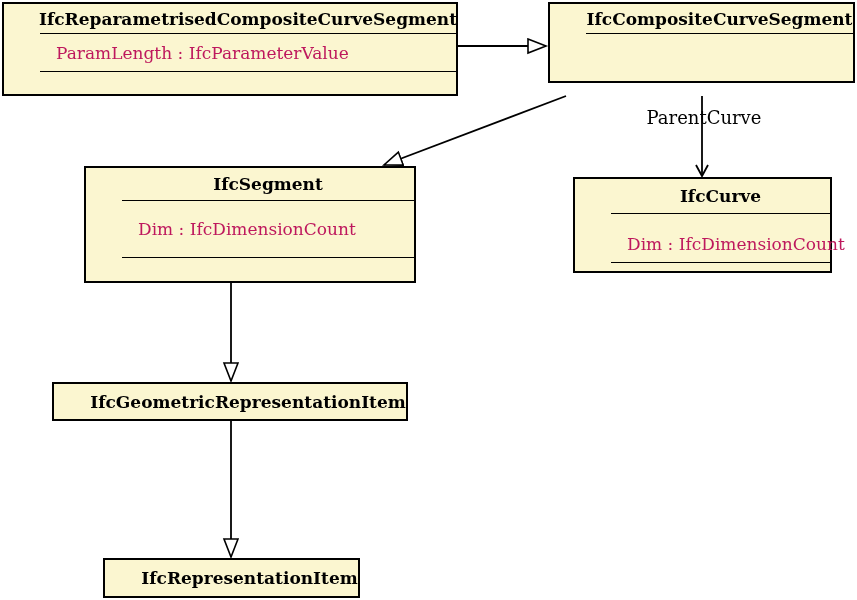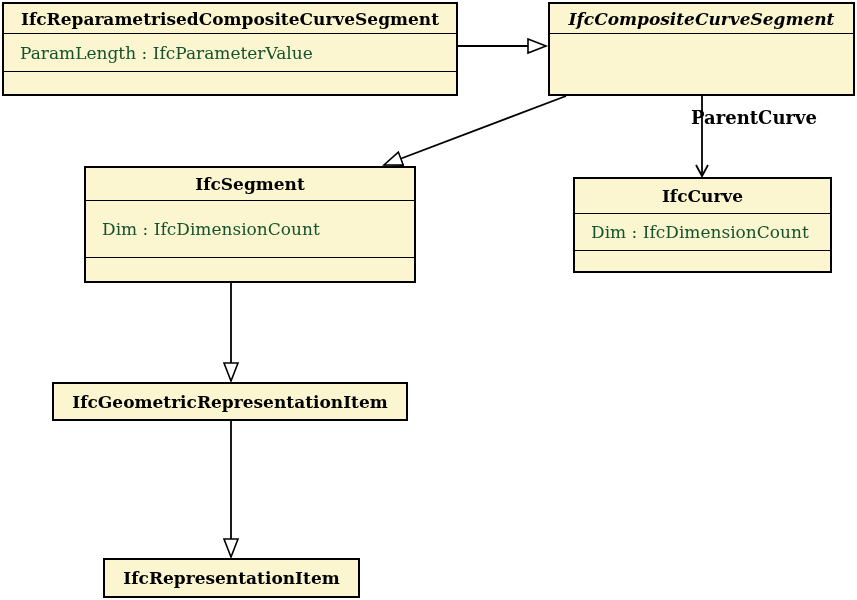--- a/index.html
+++ b/index.html
@@ -21,81 +21,81 @@
     width: 857px; height: 600px;
     pointer-events: none;
   }
   .class-box {
     position: absolute;
     background: #FBF6D0;
     border: 2px solid #000000;
     box-sizing: border-box;
     display: flex;
     flex-direction: column;
+    padding-left: 36px;
   }
   .box-title {
     display: flex;
     align-items: center;
     justify-content: center;
     font-weight: bold;
     font-size: 17px;
     color: #000000;
     border-bottom: 1.5px solid #000000;
     flex: 0 0 auto;
     white-space: nowrap;
   }
   .box-title.no-sep { border-bottom: none; }
   .box-attrs {
     display: flex;
     flex-direction: column;
     justify-content: center;
     font-size: 17px;
-    color: #14532d;
+    color: #be185d;
     border-bottom: 1.5px solid #000000;
     padding-left: 16px;
     flex: 0 0 auto;
     white-space: nowrap;
   }
   .attr-line { line-height: 26px; }
   .box-empty { flex: 1 1 auto; }
 
   
   .box-reparam { left: 2px;   top: 2px;   width: 456px; height: 94px; }
   .box-reparam .box-title { height: 29px; }
   .box-reparam .box-attrs { height: 37px; }
 
-  .box-ccs     { left: 548px; top: 2px;   width: 307px; height: 94px; font-style: italic; }
+  .box-ccs     { left: 548px; top: 2px;   width: 307px; height: 81px; }
   .box-ccs .box-title { height: 29px; }
   .box-ccs .box-attrs { height: 37px; }
 
   .box-segment { left: 84px;  top: 166px; width: 332px; height: 117px; }
   .box-segment .box-title { height: 32px; }
   .box-segment .box-attrs { height: 56px; }
 
-  .box-curve   { left: 573px; top: 177px; width: 259px; height: 96px; }
+  .box-curve   { left: 573px; top: 177px; width: 259px; height: 96px; gap: 12px; }
   .box-curve .box-title { height: 34px; }
   .box-curve .box-attrs { height: 36px; }
 
   .box-geomrep { left: 52px;  top: 382px; width: 356px; height: 39px; }
   .box-repitem { left: 103px; top: 558px; width: 257px; height: 40px; }
   .single .box-title { flex: 1 1 auto; }
 
   .assoc-label {
     position: absolute;
     left: 644px;
     top: 105px;
     width: 120px;
     height: 26px;
     line-height: 26px;
     text-align: center;
     font-size: 18px;
-    font-weight: bold;
+    font-weight: normal;
     color: #000000;
     white-space: nowrap;
-    margin-left: 47px;
   }
 </style>
 </head>
 <body>
 
 <div class="canvas">
 
   <svg class="arrow-layer" width="857" height="600" viewBox="0 0 857 600" xmlns="http://www.w3.org/2000/svg">
     <defs>
       <marker id="tri" markerWidth="22" markerHeight="18" refX="19" refY="8" orient="auto" markerUnits="userSpaceOnUse">

